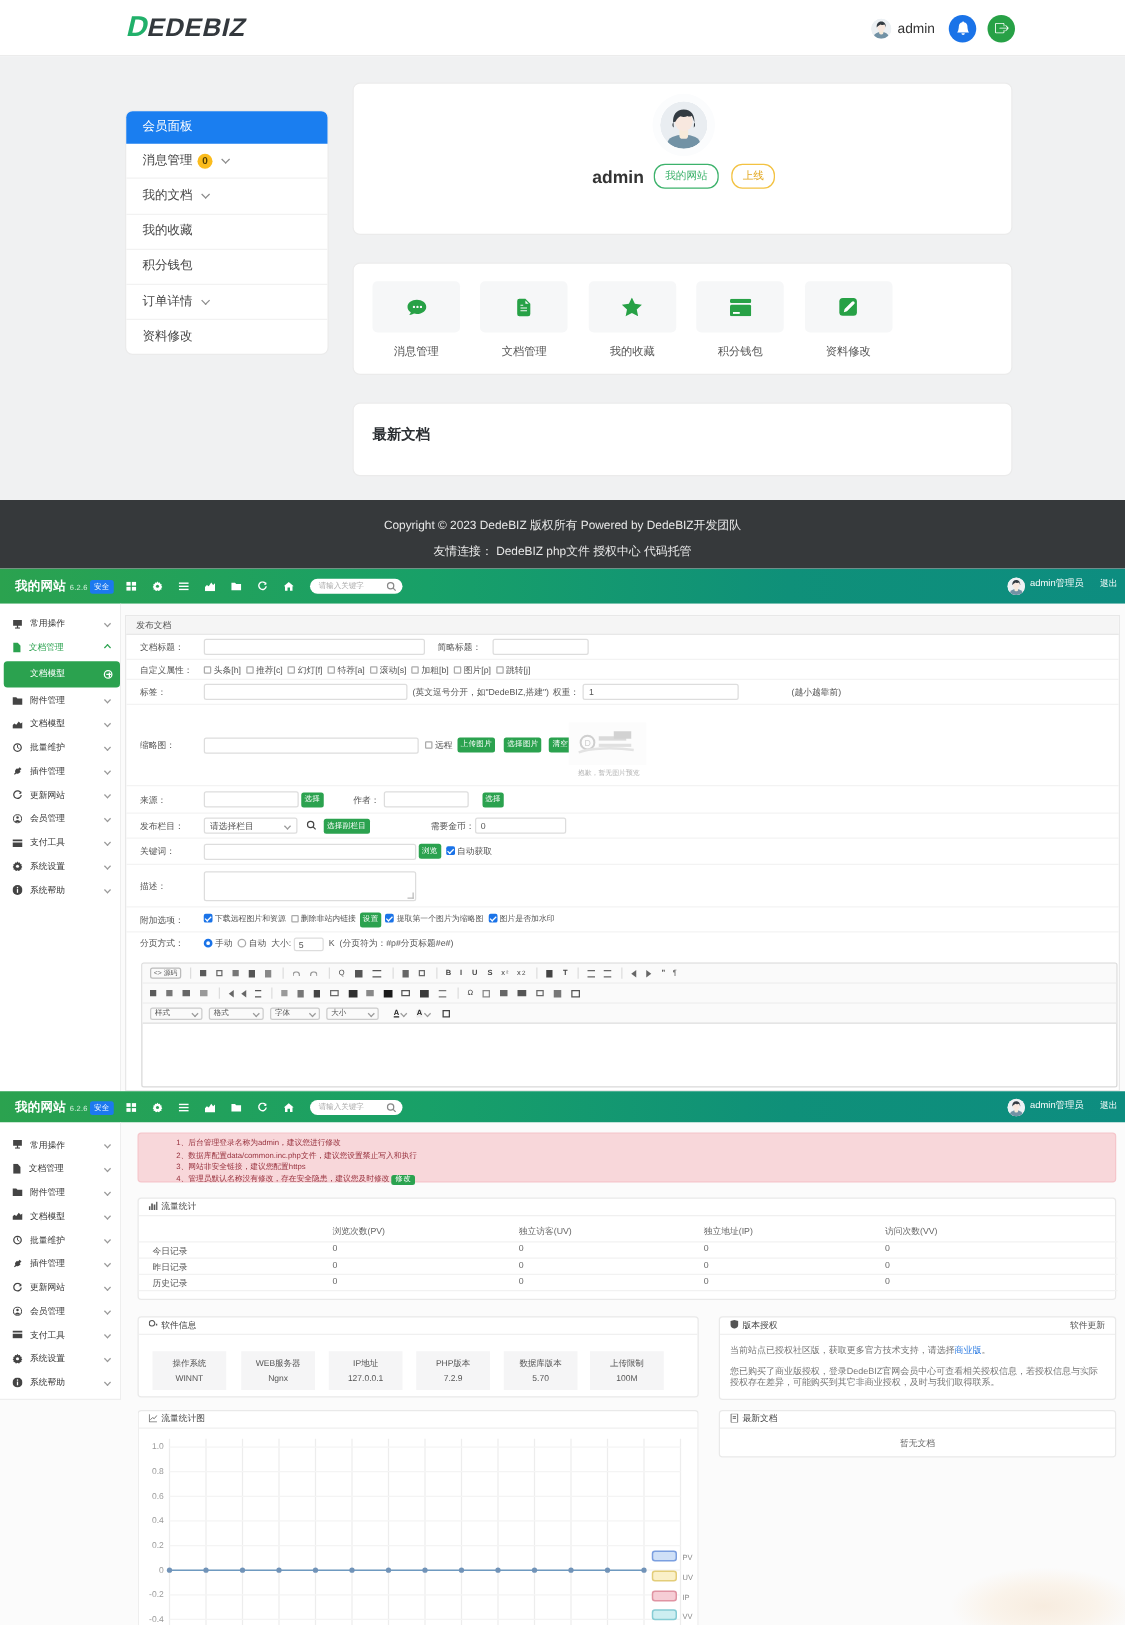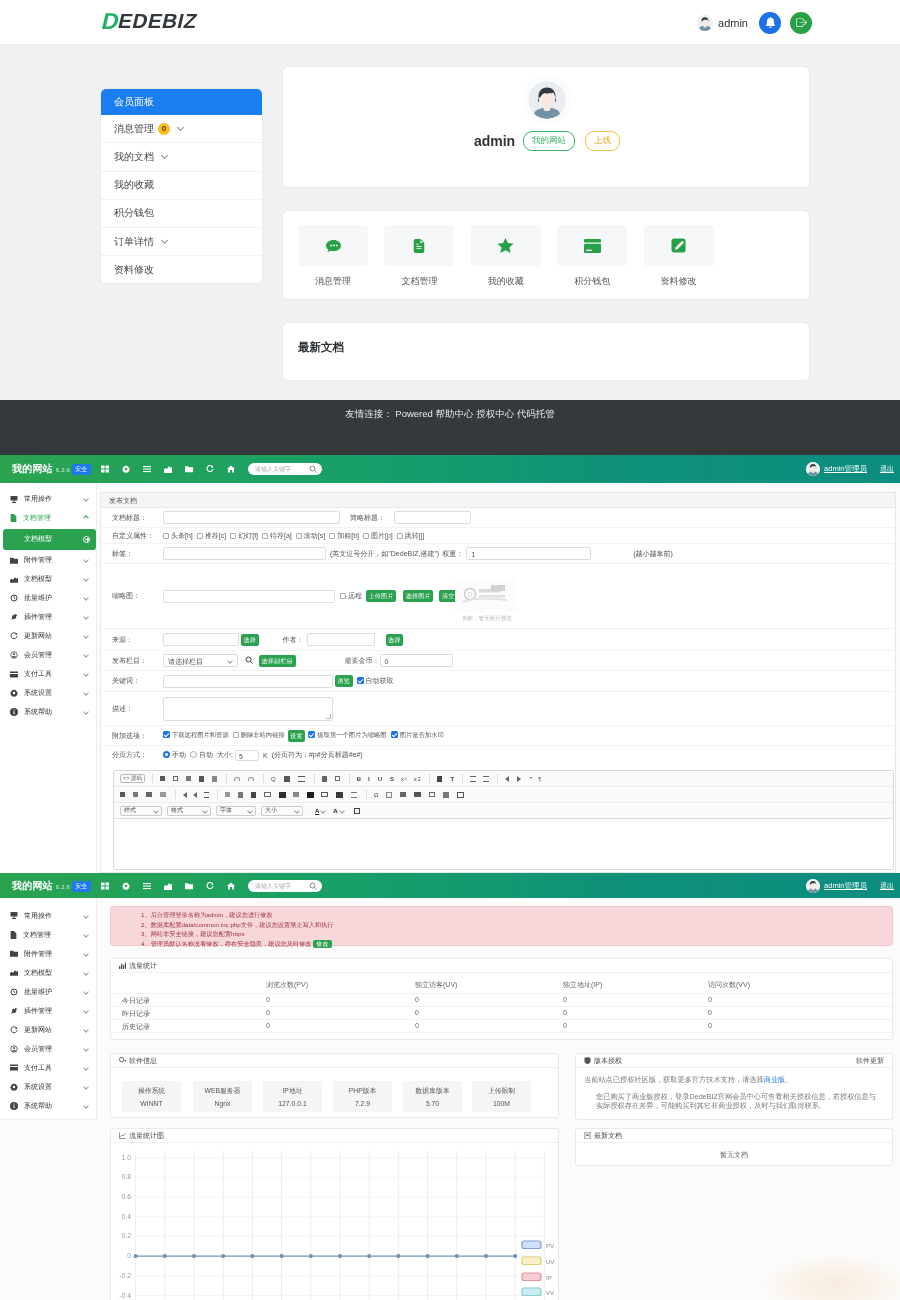--- a/index.html
+++ b/index.html
@@ -38,21 +38,21 @@
 .s1f .l2{padding-top:8px;font-size:9.5px;}
 
 .gh{position:absolute;left:0;width:900px;background:linear-gradient(90deg,#2ba24f 0%,#18a068 38%,#0f9079 70%,#0d8d80 100%);}
 .gh .ttl{position:absolute;left:12px;top:50%;transform:translateY(-50%);color:#fff;font-size:10px;font-weight:bold;letter-spacing:.2px;}
 .gh .ver{color:#d7f0de;font-size:6px;font-weight:normal;}
 .gh .safe{display:inline-block;background:#1c79ef;color:#fff;font-size:6px;border-radius:2px;padding:1px 3px;margin-left:2px;font-weight:normal;vertical-align:1px;}
 .gh .ics{position:absolute;left:101px;top:50%;transform:translateY(-50%);display:flex;align-items:center;color:#fff;}
 .gh .ics svg{width:8px;height:8px;margin-right:13px;}
 .gh .srch{position:absolute;left:248px;top:50%;transform:translateY(-50%);width:74px;height:12px;background:#fff;border-radius:6px;font-size:6px;color:#aaa;line-height:12px;padding-left:7px;}
 .gh .srch .mg{position:absolute;right:5px;top:2px;}
-.gh .who{position:absolute;right:6px;top:50%;transform:translateY(-50%);display:flex;align-items:center;color:#fff;font-size:8px;text-decoration:underline;}
+.gh .who{position:absolute;right:6px;top:50%;transform:translateY(-50%);display:flex;align-items:flex-start;color:#fff;font-size:8px;}
 .gh .av{width:14px;height:14px;border-radius:50%;background:#f2f2f2;margin-right:4px;overflow:hidden;}
 
 .aside{position:absolute;left:0;width:97px;background:#fff;border-right:1px solid #eee;font-size:7px;color:#333;}
 .aside .mi{height:19px;display:flex;align-items:center;padding:0 8px 0 10px;}
 .aside .mi .t{margin-left:6px;}
 .aside .mi .c{margin-left:auto;}
 .mchev{display:inline-block;width:4px;height:4px;border-right:1px solid #999;border-bottom:1px solid #999;transform:rotate(45deg);}
 .content2{position:absolute;left:97px;top:0;right:0;bottom:0;background:#fbfbfb;}
 
 .fwrap{position:absolute;left:3px;top:9px;width:796px;background:#fff;border:1px solid #e8e8e8;}
@@ -179,21 +179,22 @@
               <path d="M11.2 3.6a1.4 1.4 0 0 1 2 2l-6.2 6.2-2.7.7.7-2.7z" fill="#fff"></path>
             </svg>
       </div>
           <div class="ilab" style="left:360.6px;">资料修改</div>
     </div>
     <div class="card lcard">
           <h3>最新文档</h3>
         </div>
   </div>
   <div class="s1f">
-    <div class="l2">友情连接： Powered 帮助中心 授权中心 代码托管</div>
+    <div class="l1">Copyright © 2023 DedeBIZ 版权所有 Powered by DedeBIZ开发团队</div>
+    <div class="l2">友情连接： DedeBIZ php文件 授权中心 代码托管</div>
   </div>
 </div>
 
 <div id="s2" style="position:absolute;top:455px;left:0;width:900px;height:418px;background:#fff;">
   <div class="gh" style="top:0;height:28px;">
     <span class="ttl">我的网站 <span class="ver">6.2.6</span><span class="safe">安全</span></span>
     <div class="ics" id="ghicons2">
           <svg width="9" height="9" viewBox="0 0 16 16" fill="#fff">
             <rect x="0" y="1" width="7" height="6"></rect>
             <rect x="9" y="1" width="7" height="6"></rect>
@@ -712,21 +713,21 @@
               <div style="margin-top:4px;">100M</div>
             </div>
   </div>
 </div>
 <div class="c3card" style="left:478px;top:155px;width:318px;height:67px;">
   <div class="c3h" style="position:relative;"><svg width="7" height="7" viewBox="0 0 16 16" fill="#555">
               <path d="M8 0l7 2v7c0 4-3.5 6-7 7-3.5-1-7-3-7-7V2z"></path>
             </svg>版本授权<span style="position:absolute;right:8px;top:0;color:#555;">软件更新</span></div>
   <div style="font-size:7.2px;color:#777;padding:7px 10px 0 8px;line-height:9.5px;">
     <div>当前站点已授权社区版，获取更多官方技术支持，请选择<span style="color:#2a7ae2;">商业版</span>。</div>
-    <div style="margin-top:7px;margin-left:12px;">您已购买了商业版授权，登录DedeBIZ官网会员中心可查看相关授权信息，若授权信息与实际授权存在差异，可能购买到其它非商业授权，及时与我们取得联系。</div>
+    <div style="margin-top:7px;">您已购买了商业版授权，登录DedeBIZ官网会员中心可查看相关授权信息，若授权信息与实际授权存在差异，可能购买到其它非商业授权，及时与我们取得联系。</div>
   </div>
 </div>
 <div class="c3card" style="left:13px;top:230px;width:449px;height:172px;border-bottom:none;border-radius:3px 3px 0 0;">
   <div class="c3h"><svg width="7" height="7" viewBox="0 0 16 16" fill="none" stroke="#555" stroke-width="1.5">
               <path d="M1 1v14h14"></path>
               <path d="M3 11l4-4 3 2 5-6"></path>
             </svg>流量统计图</div>
   <svg width="447" height="172" viewBox="0 0 447 172" style="position:absolute;left:0;top:0;">
 <line x1="24.6" y1="22" x2="24.6" y2="172" stroke="#ededed" stroke-width="1"></line>
             <line x1="53.8" y1="22" x2="53.8" y2="172" stroke="#ededed" stroke-width="1"></line>

